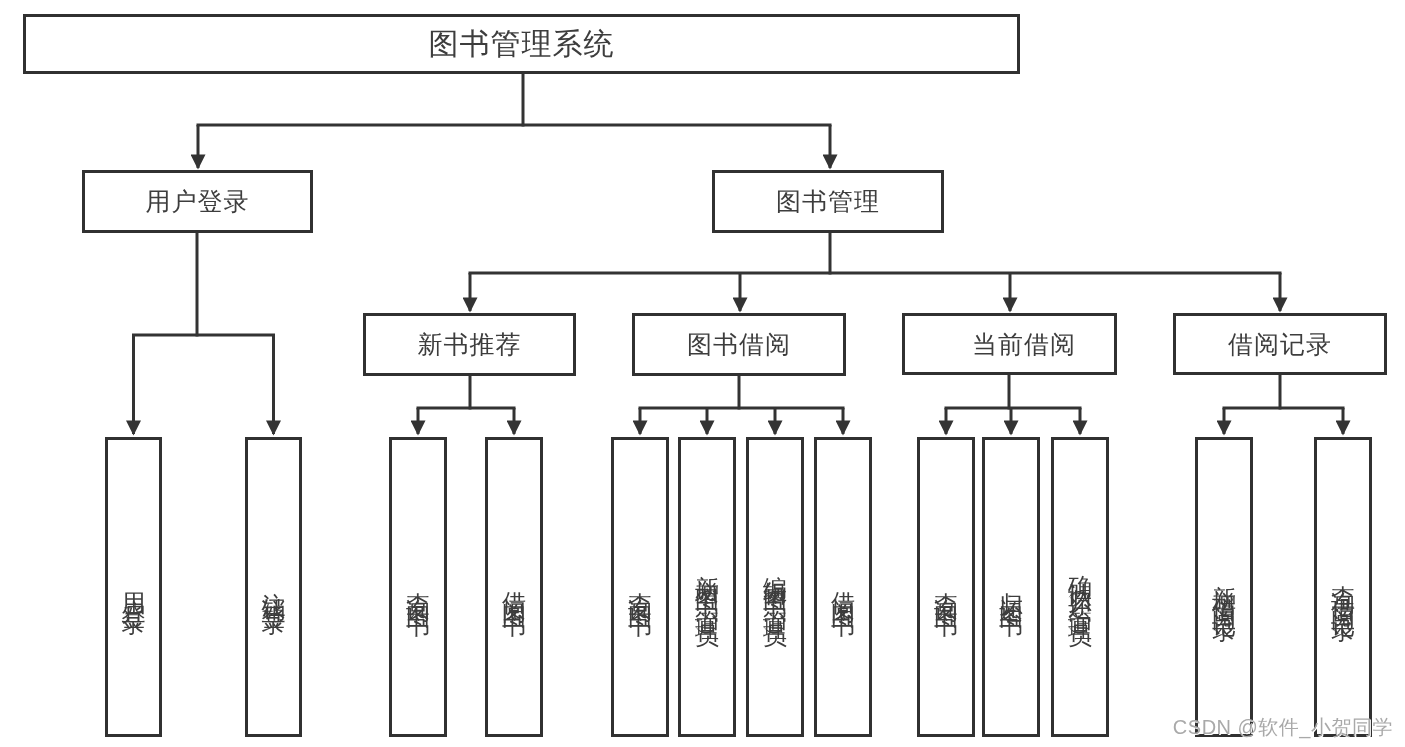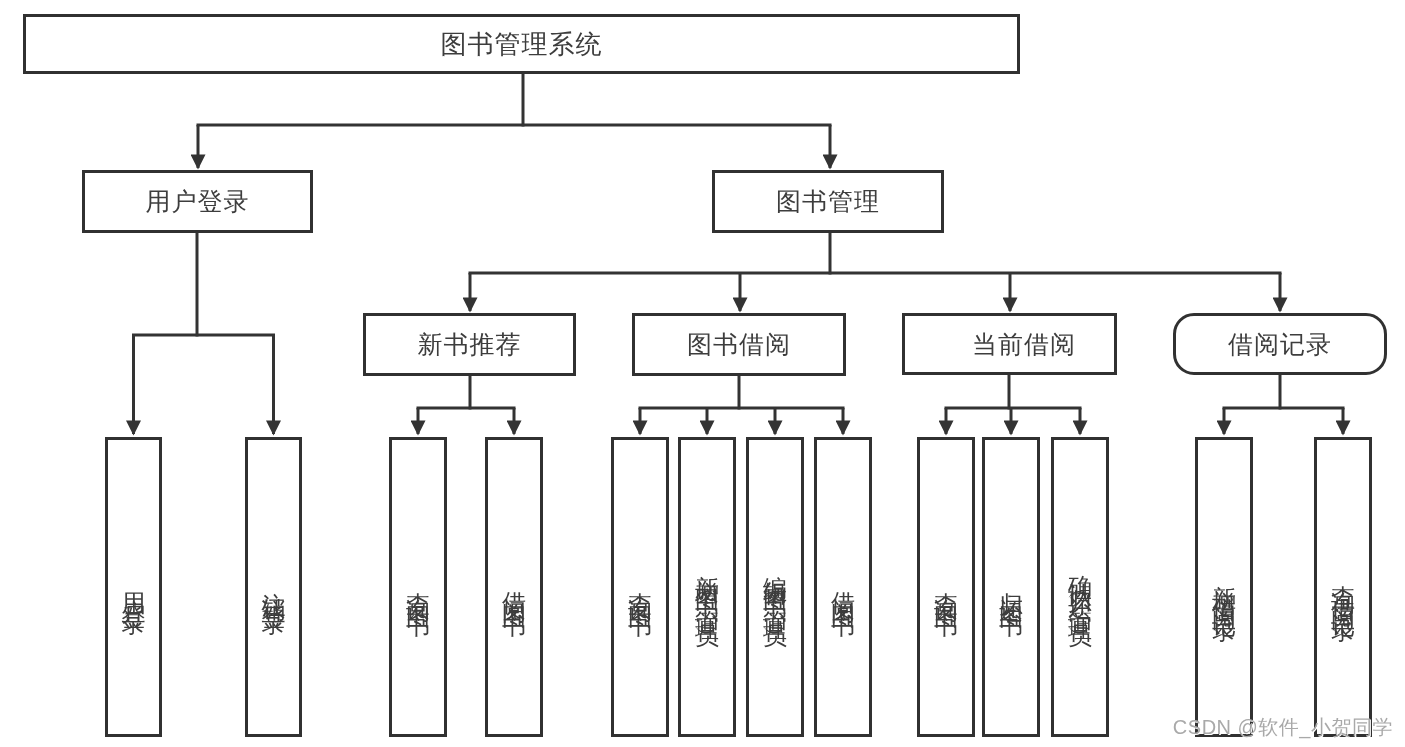--- a/index.html
+++ b/index.html
@@ -31,21 +31,21 @@
     display: flex;
     align-items: center;
     justify-content: center;
   }
   .hlabel {
     color: #3d3d3d;
     font-size: 25px;
     letter-spacing: 1px;
     white-space: nowrap;
   }
-  .root-box .hlabel { font-size: 26px; }
+  .root-box .hlabel { font-size: 30px; }
   .vlabel {
     writing-mode: vertical-rl;
     text-orientation: mixed;
     color: #3d3d3d;
     font-size: 24px;
     letter-spacing: 7px;
     line-height: 1;
   }
   .watermark {
     position: absolute;
@@ -139,21 +139,21 @@
 
   <div class="box" style="left:363px; top:313px; width:213px; height:63px;">
     <span class="hlabel">新书推荐</span>
   </div>
   <div class="box" style="left:632px; top:313px; width:214px; height:63px;">
     <span class="hlabel">图书借阅</span>
   </div>
   <div class="box" style="left:902px; top:313px; width:215px; height:62px;padding-left:29px;">
     <span class="hlabel">当前借阅</span>
   </div>
-  <div class="box" style="left:1173px; top:313px; width:214px; height:62px;border-radius:21px;">
+  <div class="box" style="left:1173px; top:313px; width:214px; height:62px;">
     <span class="hlabel">借阅记录</span>
   </div>
 
   <div class="box" style="left:105px; top:437px; width:57px; height:300px;">
     <span class="vlabel">用户登录</span>
   </div>
   <div class="box" style="left:245px; top:437px; width:57px; height:300px;">
     <span class="vlabel">注销登录</span>
   </div>
 

